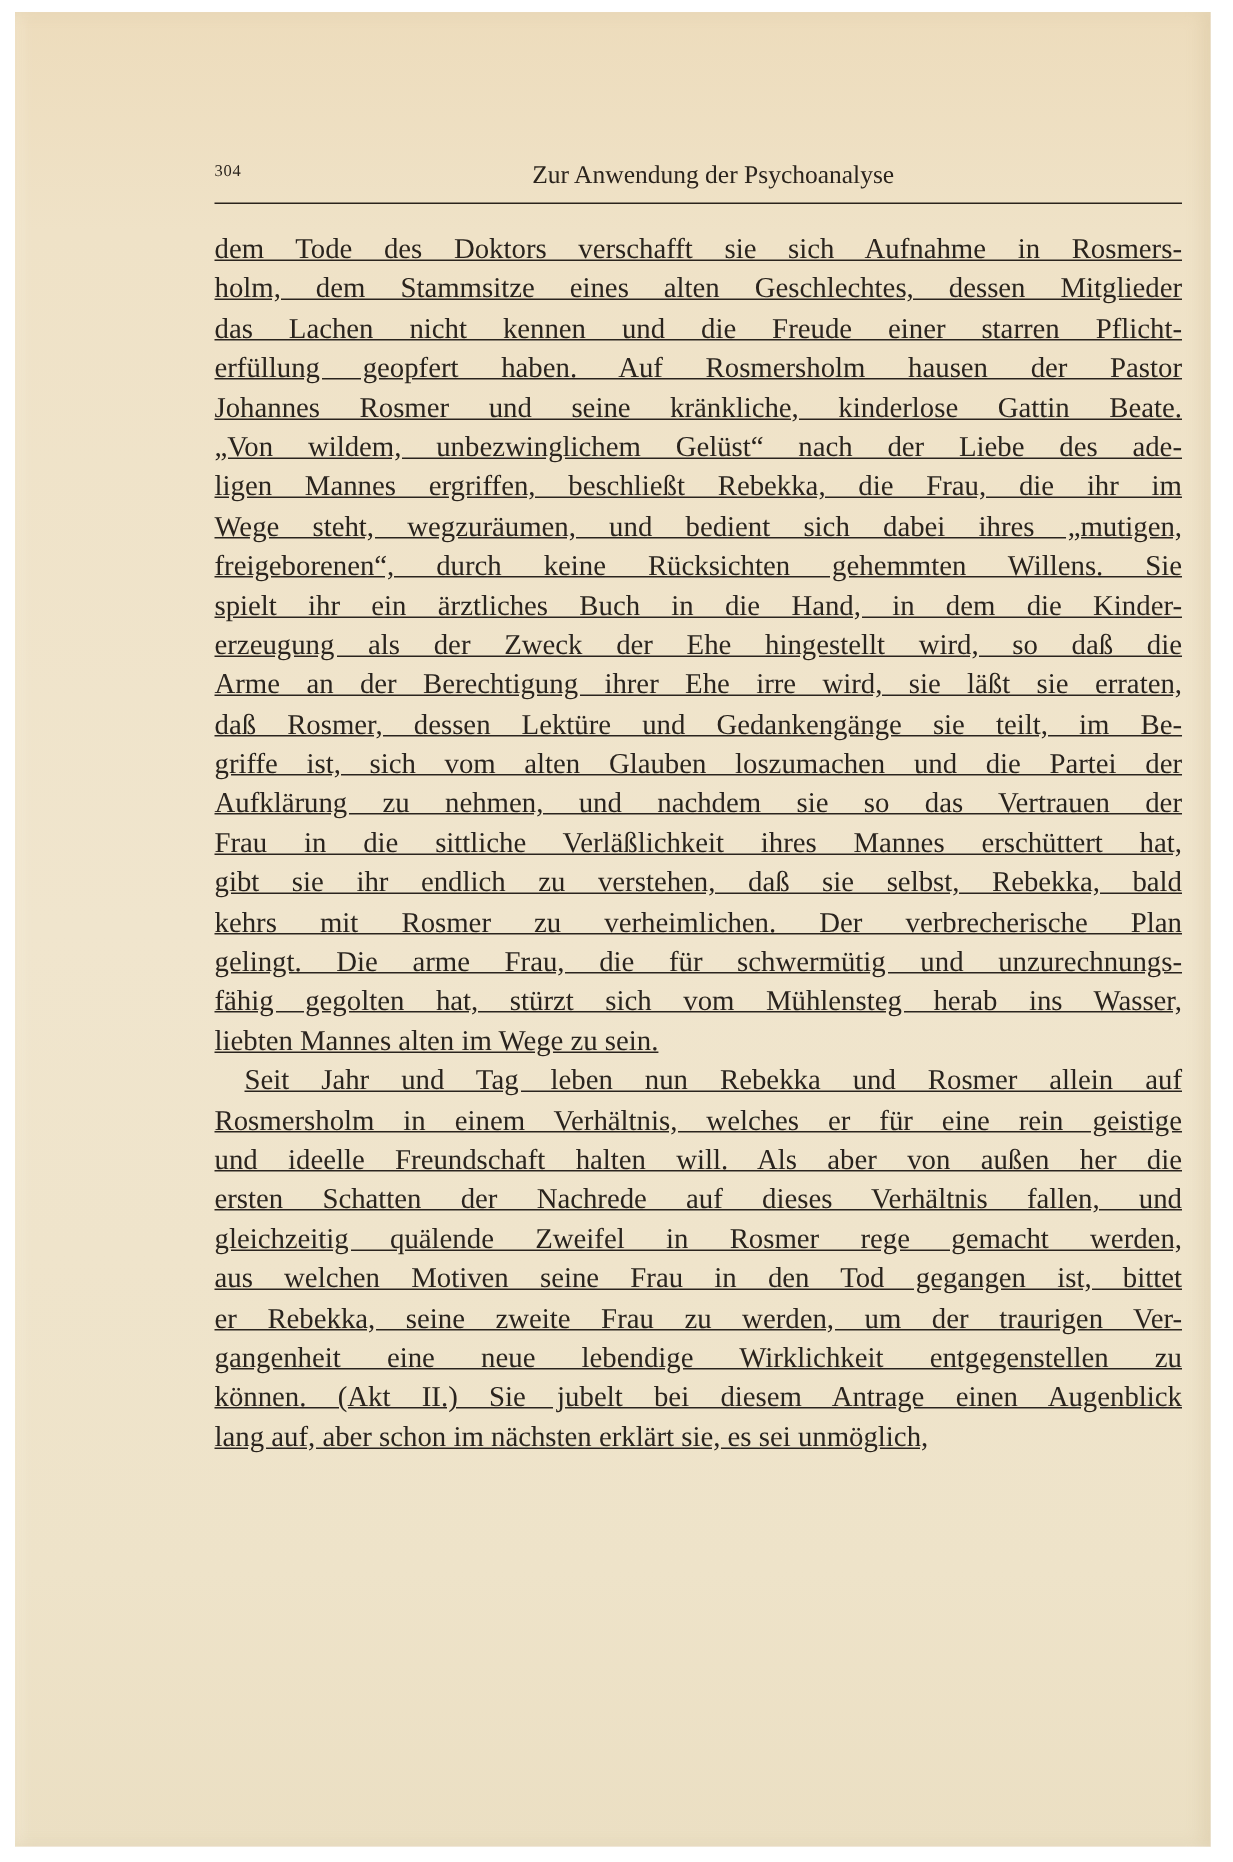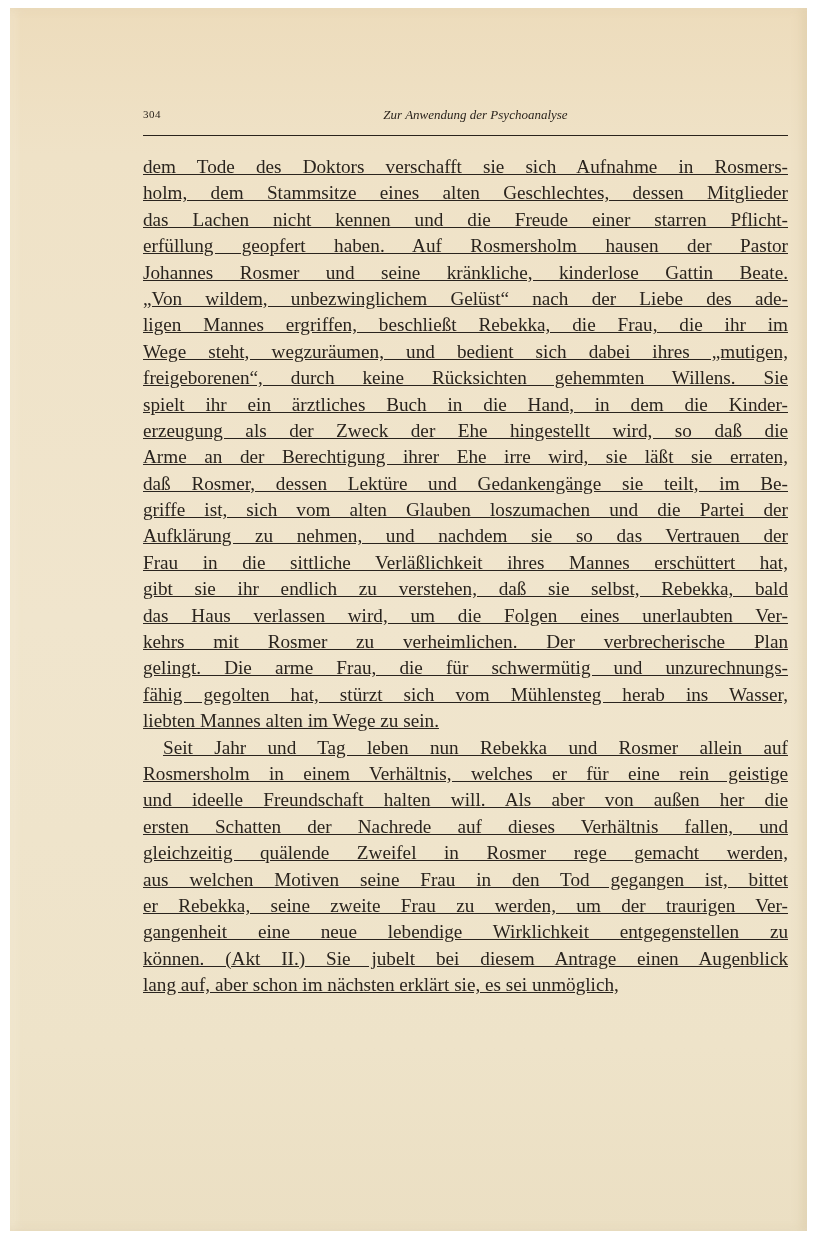--- a/index.html
+++ b/index.html
@@ -11,21 +11,21 @@
     }
     .running-head {
       position: absolute; left: 133px; top: 98px; width: 645px; height: 24px;
       font-family: "Liberation Serif", "DejaVu Serif", serif;
       color: #2b241d;
     }
     .page-number {
       position: absolute; left: 0; top: 2px; font-size: 11px; letter-spacing: 0.5px;
     }
     .running-title {
-      position: absolute; left: 0; right: 0; top: 1px; text-align: center; font-style: italic; font-size: 13px;
+      position: absolute; left: 0; right: 0; top: 1px; text-align: center; font-size: 17px;
       padding-left: 20px;
     }
     .head-rule {
       position: absolute; left: 133px; top: 127px; width: 645px; height: 0;
       border-top: 1.6px solid #2a231c;
     }
     .body-text {
       position: absolute; left: 133px; top: 146px; width: 645px;
       font-family: "Liberation Serif", "DejaVu Serif", serif;
       font-size: 19.2px; line-height: 26.4px; color: #2a241e; text-decoration: underline;
@@ -58,21 +58,20 @@
         <span class="line">Wege steht, wegzuräumen, und bedient sich dabei ihres „mutigen,</span>
         <span class="line">freigeborenen“, durch keine Rücksichten gehemmten Willens. Sie</span>
         <span class="line">spielt ihr ein ärztliches Buch in die Hand, in dem die Kinder-</span>
         <span class="line">erzeugung als der Zweck der Ehe hingestellt wird, so daß die</span>
         <span class="line">Arme an der Berechtigung ihrer Ehe irre wird, sie läßt sie erraten,</span>
         <span class="line">daß Rosmer, dessen Lektüre und Gedankengänge sie teilt, im Be-</span>
         <span class="line">griffe ist, sich vom alten Glauben loszumachen und die Partei der</span>
         <span class="line">Aufklärung zu nehmen, und nachdem sie so das Vertrauen der</span>
         <span class="line">Frau in die sittliche Verläßlichkeit ihres Mannes erschüttert hat,</span>
         <span class="line">gibt sie ihr endlich zu verstehen, daß sie selbst, Rebekka, bald</span>
-        <span class="line">das Haus verlassen wird, um die Folgen eines unerlaubten Ver-</span>
         <span class="line">kehrs mit Rosmer zu verheimlichen. Der verbrecherische Plan</span>
         <span class="line">gelingt. Die arme Frau, die für schwermütig und unzurechnungs-</span>
         <span class="line">fähig gegolten hat, stürzt sich vom Mühlensteg herab ins Wasser,</span>
         <span class="line last">liebten Mannes alten im Wege zu sein.</span>
       </div>
       <div>
         <span class="line indent">Seit Jahr und Tag leben nun Rebekka und Rosmer allein auf</span>
         <span class="line">Rosmersholm in einem Verhältnis, welches er für eine rein geistige</span>
         <span class="line">und ideelle Freundschaft halten will. Als aber von außen her die</span>
         <span class="line">ersten Schatten der Nachrede auf dieses Verhältnis fallen, und</span>

